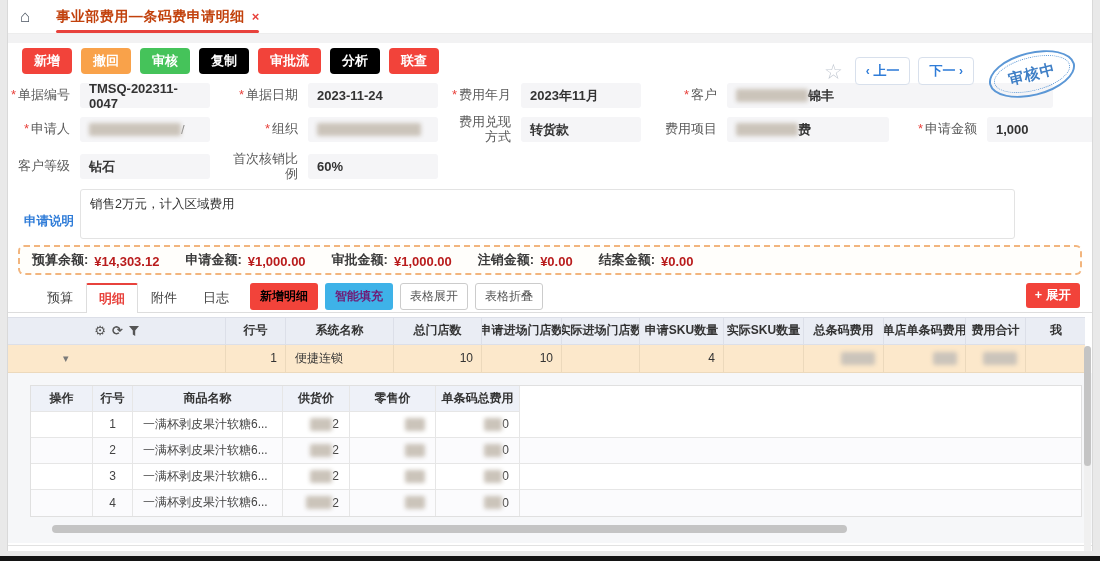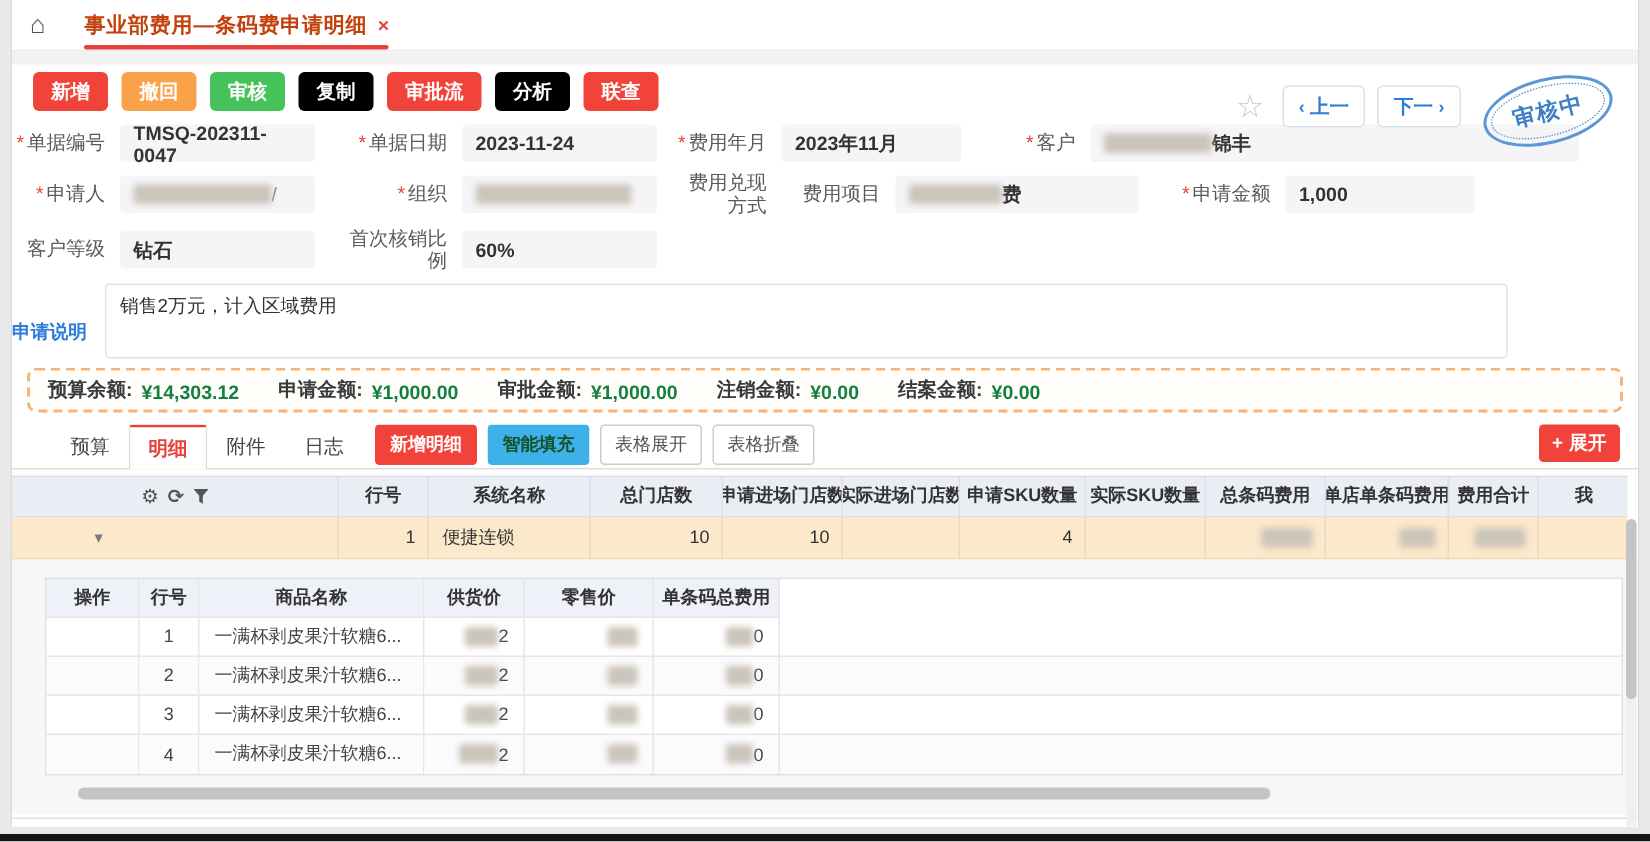--- a/index.html
+++ b/index.html
@@ -37,39 +37,39 @@
   .flbl{font-size:13px;color:#5a5a5a;text-align:right;line-height:1.15;flex:none;}
   .flbl .req{color:#e8423c;margin-right:2px;}
   .fval{background:#f5f5f7;border-radius:3px;height:25px;display:flex;align-items:center;padding:0 9px;font-size:13px;font-weight:bold;color:#333;flex:none;box-sizing:border-box;cursor:text;}
   .l1{width:62px;}  .v1{width:130px;margin-left:10px;}
   .l2{width:74px;margin-left:14px;}  .v2{width:130px;margin-left:10px;}
   .l3{width:60px;margin-left:13px;}  .v3{width:120px;margin-left:10px;}
   .l4{width:62px;margin-left:14px;}  .v4{width:326px;margin-left:10px;}
   .v4a{width:162px;margin-left:10px;}
   .l4b{width:70px;margin-left:18px;} .v4b{width:126px;margin-left:10px;}
   .remark-row{display:flex;margin:2px 0 6px 0;}
-  .remark-lbl{width:62px;margin-left:0;padding-top:24px;color:#2f7cd8;font-weight:bold;font-size:12.5px;text-align:left;flex:none;}
+  .remark-lbl{width:62px;margin-left:10px;padding-top:24px;color:#2f7cd8;font-weight:bold;font-size:12.5px;text-align:center;flex:none;}
   .remark-box{flex:none;width:935px;margin-left:0px;border:1px solid #e3e3e3;border-radius:3px;height:50px;padding:6px 9px;font-size:12.5px;color:#333;box-sizing:border-box;background:#fff;cursor:text;}
 
   .blur{display:inline-block;height:13px;border-radius:2px;background:#cbc4ba;filter:blur(2.2px);vertical-align:middle;}
 
   
   .summary{margin:2px 10px 0 10px;border:2px dashed #f2b57e;border-radius:6px;height:26px;display:flex;align-items:center;padding:0 12px;background:#fffefb;}
   .sum-item{display:flex;align-items:flex-end;margin-right:26px;}
   .sum-item .sl{font-size:13px;color:#3a3a3a;font-weight:bold;margin-right:6px;}
-  .sum-item .sv{font-size:13px;color:#15803d;font-weight:bold;}
+  .sum-item .sv{font-size:13px;color:#b91c1c;font-weight:bold;}
 
   
   .tabsrow{margin-top:9px;display:flex;align-items:center;border-bottom:1px solid #ddd;padding:0 26px;position:relative;height:28px;}
   .tab{font-size:13px;color:#444;padding:5px 12px;cursor:pointer;border:1px solid transparent;border-bottom:none;}
   .tab.active{color:#e8423c;font-weight:bold;background:#fff;border-color:#ddd;border-top:2px solid #e8423c;border-radius:2px 2px 0 0;margin-bottom:-1px;}
   .tab-actions{display:flex;align-items:center;margin-left:8px;padding-bottom:3px;}
   .sbtn{font-size:12px;border-radius:3px;padding:4px 9px;margin-right:7px;cursor:pointer;border:1px solid transparent;font-weight:bold;}
-  .sbtn.red{background:#f2433a;color:#ffffff;}
-  .sbtn.blue{background:#3eb2e8;color:#14532d;}
+  .sbtn.red{background:#f2433a;color:#000000;}
+  .sbtn.blue{background:#3eb2e8;color:#701a75;}
   .sbtn.plain{background:#fff;color:#555;border-color:#ccc;font-weight:normal;}
   .expand-btn{position:absolute;right:12px;bottom:4px;background:#f2433a;color:#fff;font-size:12.5px;font-weight:bold;border-radius:3px;padding:4px 9px;cursor:pointer;}
   .expand-btn .plus{margin-right:4px;}
 
   
   .panel{position:relative;margin-top:4px;height:262px;background:#fff;}
   .mtable{width:1077px;overflow:hidden;}
   .mrow{display:flex;width:1110px;}
   .mcell{flex:none;box-sizing:border-box;border-right:1px solid #dcdfe8;border-bottom:1px solid #dcdfe8;height:28px;display:flex;align-items:center;justify-content:center;font-size:12px;color:#333;overflow:hidden;white-space:nowrap;}
   .mhead .mcell{background:#eaedf4;font-weight:bold;border-top:1px solid #dcdfe8;}
@@ -165,20 +165,23 @@
         <div class="fval v1">
             <span class="blur" style="width:92px"></span>
             <span style="color:#888;font-weight:normal">/</span>
           </div>
         <div class="flbl l2"><span class="req">*</span><span>组织</span></div>
         <div class="fval v2">
             <span class="blur" style="width:104px"></span>
             <span></span>
           </div>
         <div class="flbl l3">费用兑现方式</div>
+        <div class="fval v3">
+            <span>转货款</span>
+          </div>
         <div class="flbl l4">费用项目</div>
         <div class="fval v4a">
             <span class="blur" style="width:62px"></span>
             <span>费</span>
           </div>
         <div class="flbl l4b"><span class="req">*</span><span>申请金额</span></div>
         <div class="fval v4b">
             <span>1,000</span>
           </div>
       </div>

